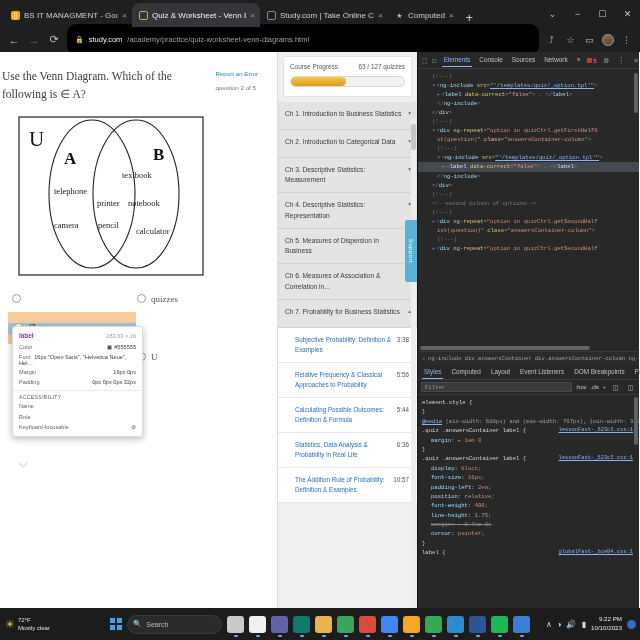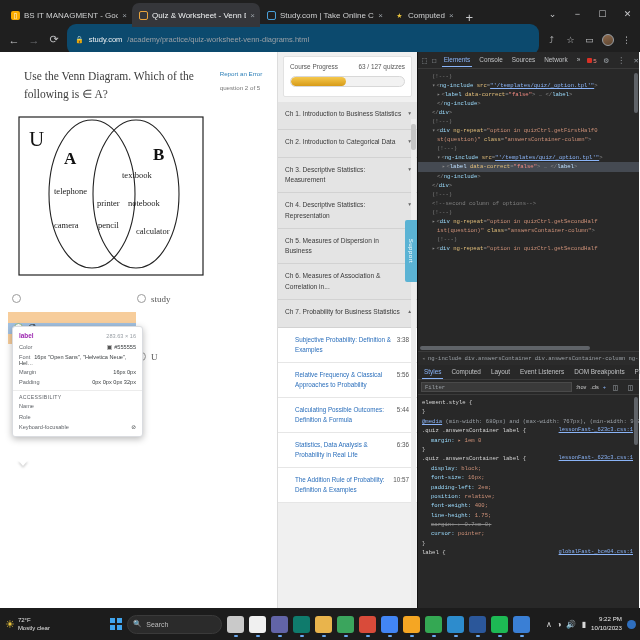--- a/index.html
+++ b/index.html
@@ -39,40 +39,40 @@
   #wincontrols {
     position: absolute; right: 0; top: 0; height: 27px;
     display: flex; align-items: center; gap: 0px; color: #c8c9cb; font-size: 9px;
   }
   #wincontrols span { width: 25px; text-align: center; }
 
   #toolbar { height: 25px; display: flex; align-items: center; gap: 6px; padding: 0 7px; }
   .navbtn { color: #c6c7c9; font-size: 11px; width: 14px; text-align: center; }
   .navbtn.dim { color: #6e7073; }
   #omnibox {
-    flex: 1 1 auto; height: 31px; background: #0c4a6e; border-radius: 9px;
+    flex: 1 1 auto; height: 31px; background: #000000; border-radius: 9px;
     display: flex; align-items: center; gap: 5px; padding: 0 8px;
     font-size: 7.5px; color: #d6d7d9; overflow: hidden; white-space: nowrap;
   }
   #omnibox .lock { font-size: 7px; color: #bdbec0; }
   #omnibox .u-strong { color: #f1f3f4; }
   #omnibox .u-dim { color: #9aa0a6; }
   .tbicon { color: #c6c7c9; font-size: 9px; width: 13px; text-align: center; }
   .avatar-ic {
     width: 12px; height: 12px; border-radius: 50%;
     background: linear-gradient(160deg,#8e6b4e,#5d4530);
     border: 1px solid #9aa0a6;
   }
 
   
   #viewport { width: 640px; height: 556px; display: flex; background: #fff; position: relative; }
 
   
   #quiz-pane { width: 277px; height: 556px; background: #fff; position: relative; overflow: hidden; }
-  #q-header { display: flex; padding: 16px 10px 0 24px; }
+  #q-header { display: flex; padding: 16px 10px 0 2px; }
   #q-text {
     flex: 1 1 auto; font-size: 11.5px; color: #3c3c3c; line-height: 1.55;
     font-family: "Liberation Serif", serif;
   }
   #q-meta { width: 62px; text-align: left; padding-top: 2px; }
   #report-link { font-size: 6.2px; color: #2c7fb8; display: block; }
   #q-count { font-size: 6.2px; color: #777; display: block; margin-top: 7px; }
 
   
   #venn-wrap { margin: 12px 0 0 18px; }
@@ -401,21 +401,21 @@
 
     <div id="answers">
 
       <div class="ans-row">
         <div class="ans-cell">
           <span class="radio"></span>
           <span class="ans-label"></span>
         </div>
         <div class="ans-cell">
           <span class="radio"></span>
-          <span class="ans-label">study</span>
+          <span class="ans-label">quizzes</span>
         </div>
       </div>
 
       <div class="ans-row" style="height:32px"></div>
 
       <div class="ans-row">
         <div class="ans-cell">
           <span class="radio"></span>
           <span class="ans-label">textbook</span>
         </div>

